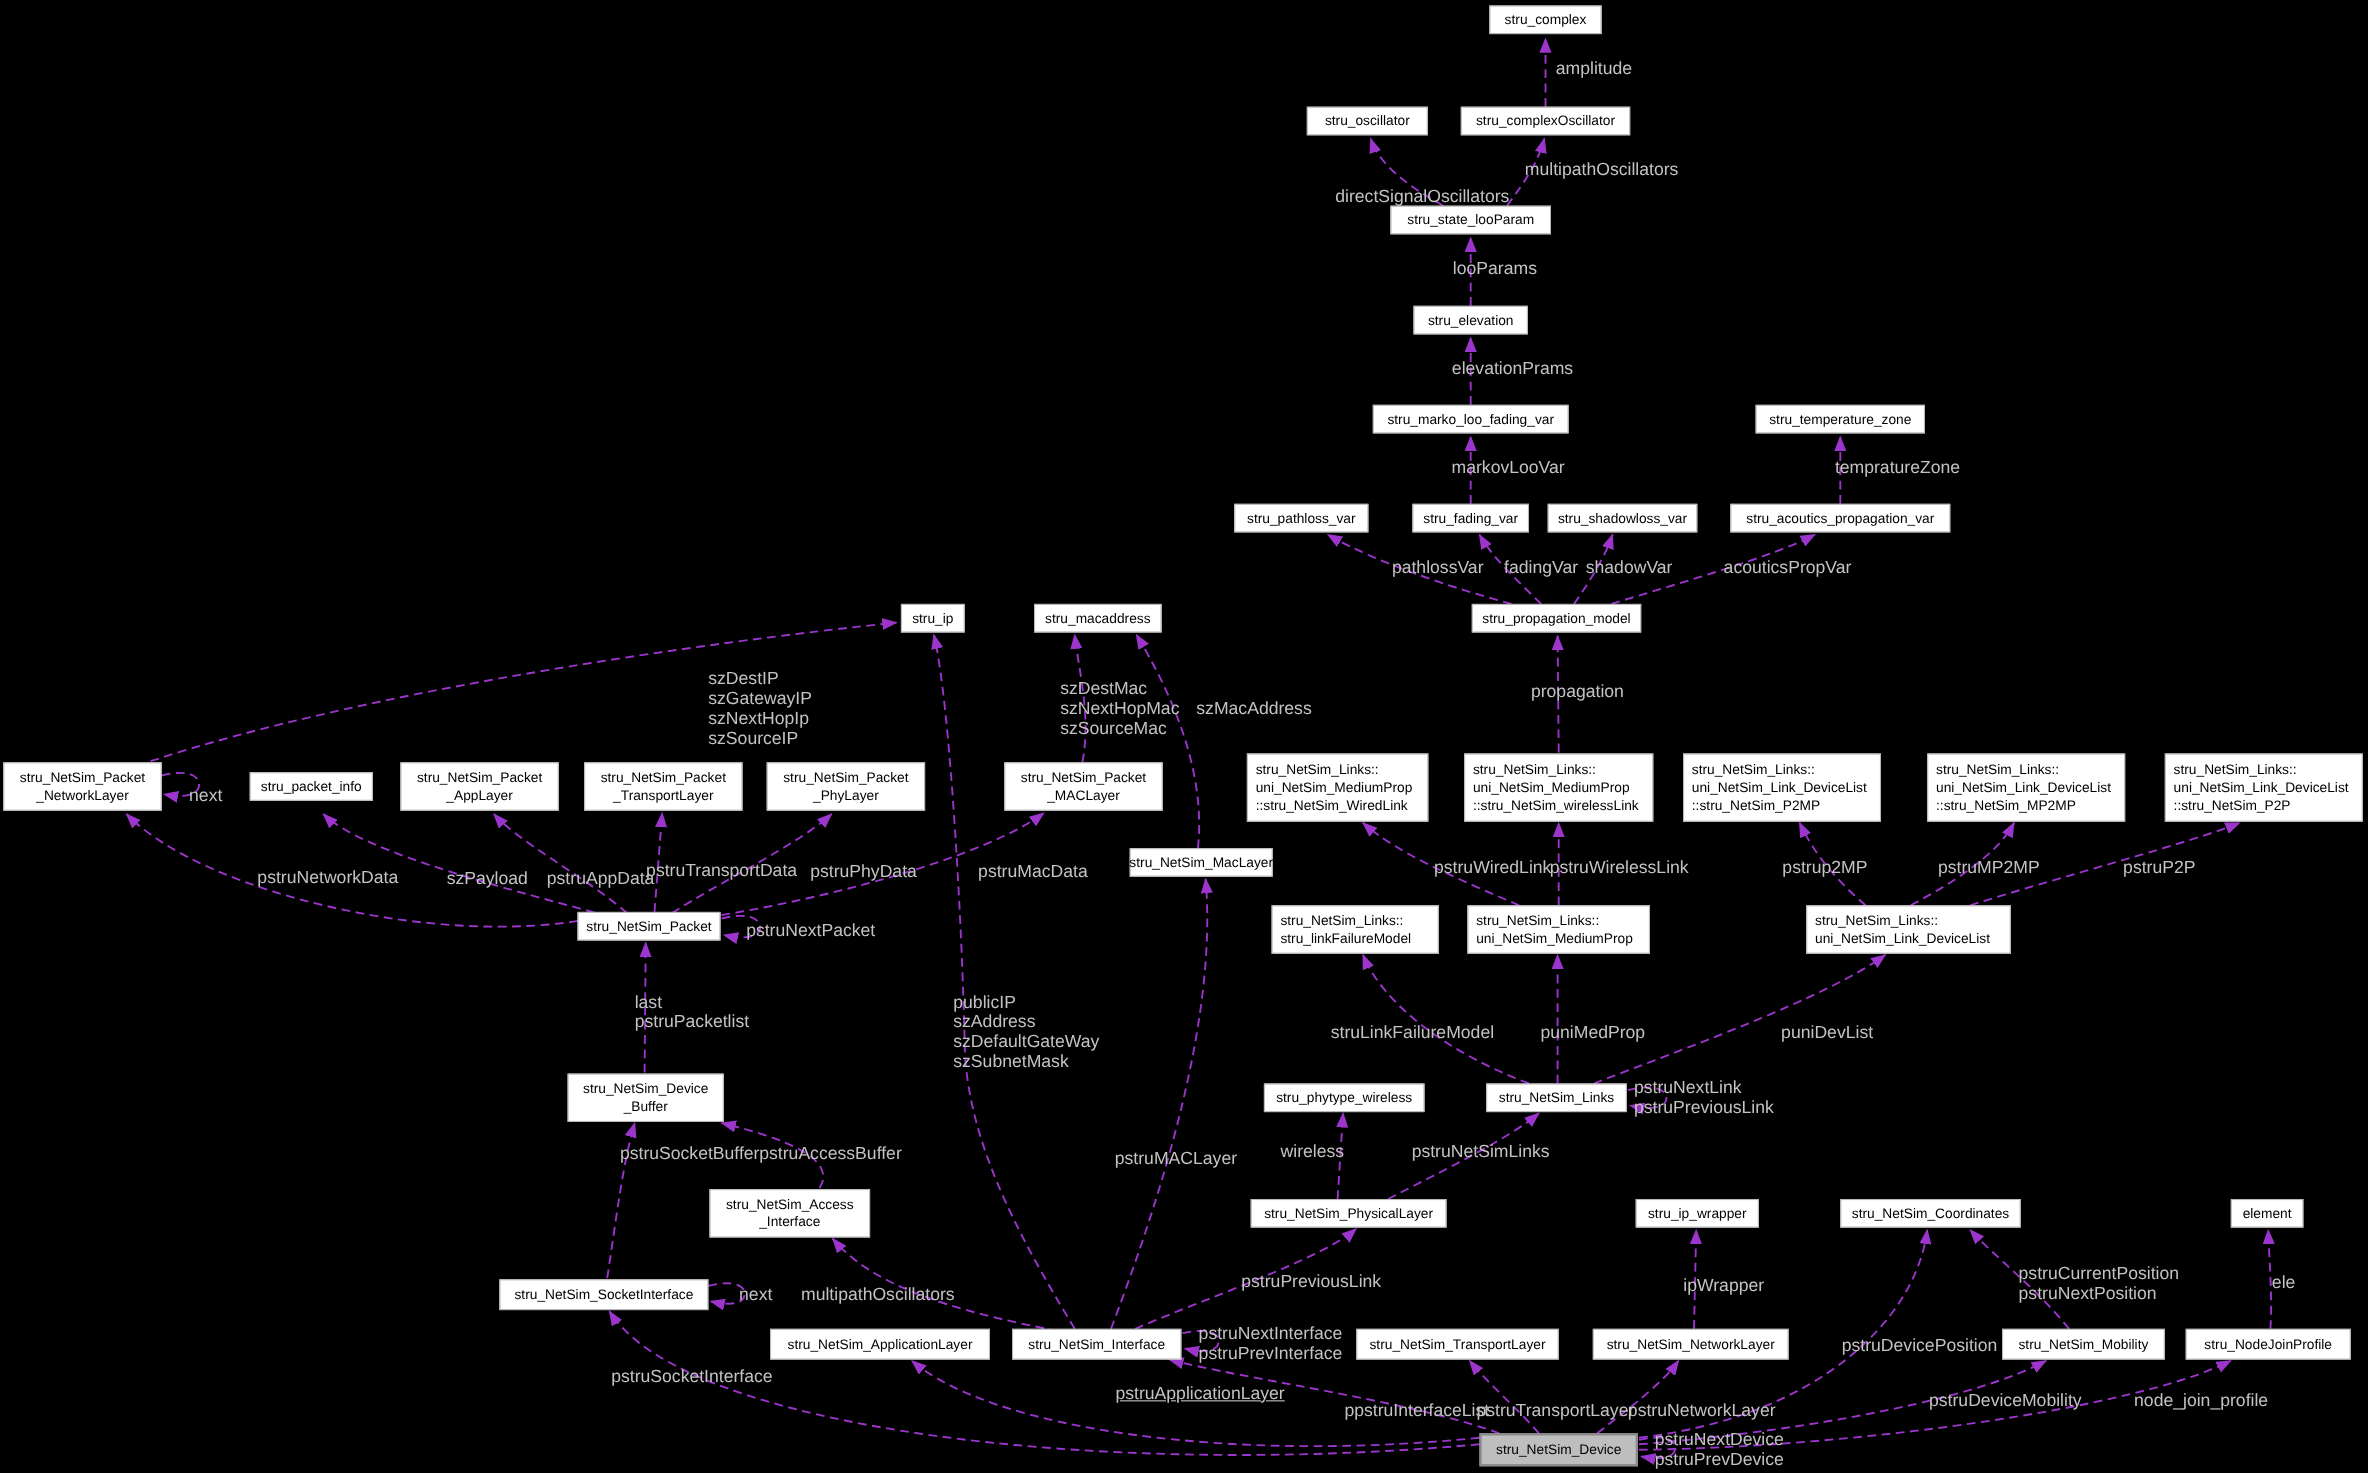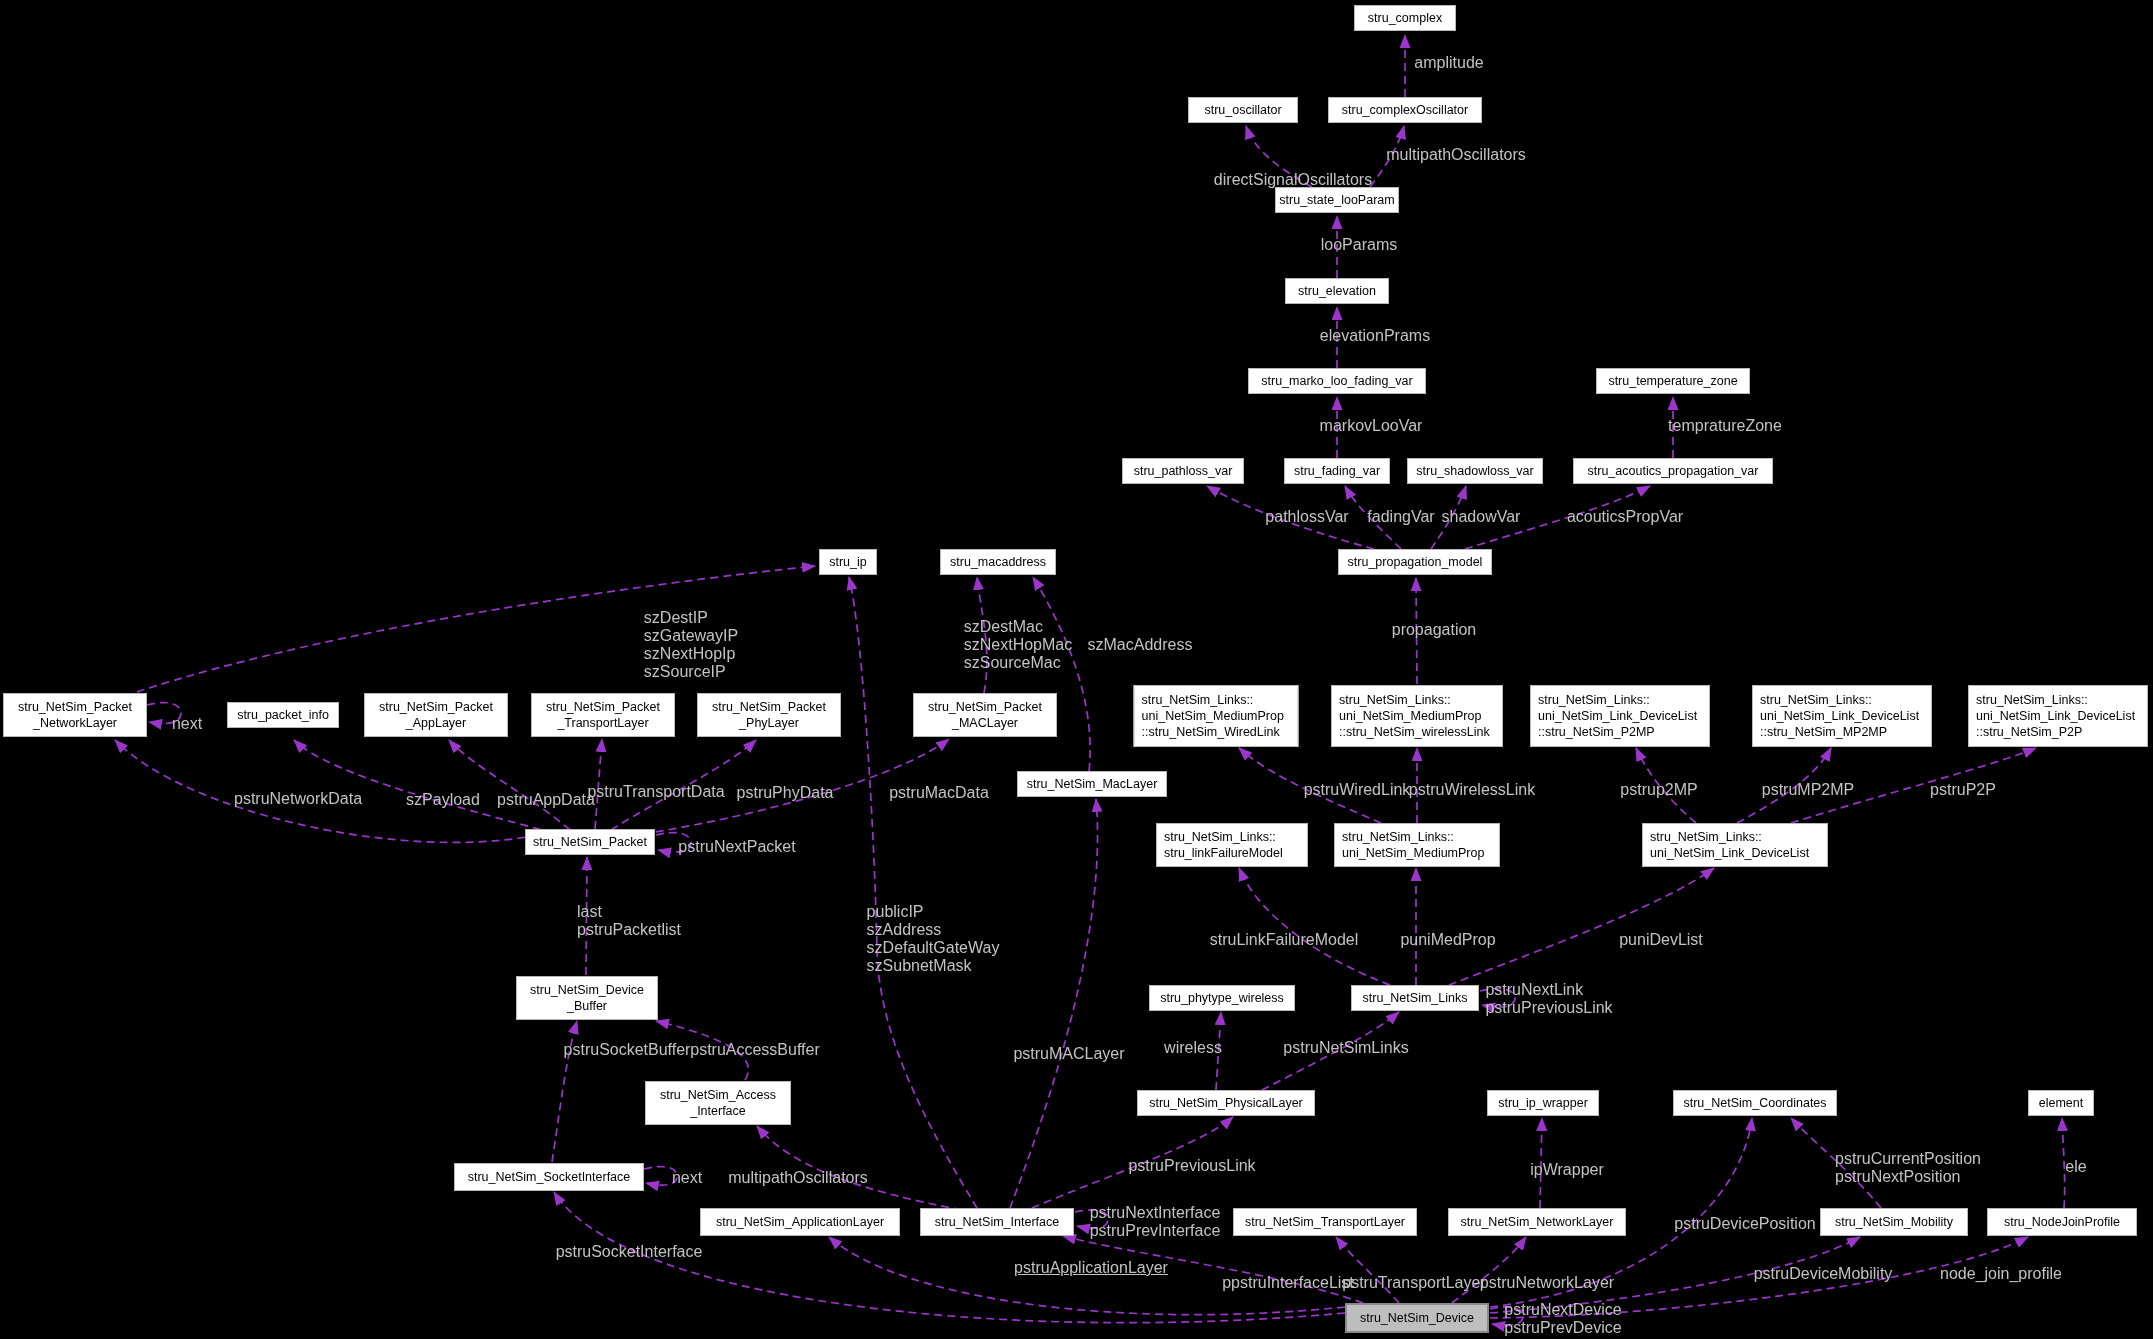--- a/index.html
+++ b/index.html
@@ -82,21 +82,21 @@
         <path d="M745,1080 C763,1052 706,1033 656,1021" class="edge" marker-end="url(#arrow)"></path>
         <path d="M962,1210 C862,1191 792,1168 757,1126" class="edge" marker-end="url(#arrow)"></path>
         <path d="M586,975 L587,857" class="edge" marker-end="url(#arrow)"></path>
         <path d="M1075,1212 C1098,1207 1108,1212 1108,1219 C1108,1227 1098,1231 1077,1226" class="edge" marker-end="url(#arrow)"></path>
         <path d="M1032,1208 C1102,1178 1202,1144 1233,1117" class="edge" marker-end="url(#arrow)"></path>
       </g>
   </svg>
 <div class="node" style="left: 1405px; top: 18px; width: 102px; height: 26px;">stru_complex</div>
     <div class="node" style="left: 1243px; top: 110px; width: 110px; height: 26px;">stru_oscillator</div>
     <div class="node" style="left: 1405px; top: 110px; width: 154px; height: 26px;">stru_complexOscillator</div>
-    <div class="node" style="left: 1337px; top: 200px; width: 124px; height: 26px;">stru_state_looParam</div>
+    <div class="node" style="left: 1337px; top: 200px; width: 146px; height: 26px;">stru_state_looParam</div>
     <div class="node" style="left: 1337px; top: 291px; width: 104px; height: 26px;">stru_elevation</div>
     <div class="node" style="left: 1337px; top: 381px; width: 178px; height: 26px;">stru_marko_loo_fading_var</div>
     <div class="node" style="left: 1673px; top: 381px; width: 154px; height: 26px;">stru_temperature_zone</div>
     <div class="node" style="left: 1183px; top: 471px; width: 122px; height: 26px;">stru_pathloss_var</div>
     <div class="node" style="left: 1337px; top: 471px; width: 106px; height: 26px;">stru_fading_var</div>
     <div class="node" style="left: 1475px; top: 471px; width: 136px; height: 26px;">stru_shadowloss_var</div>
     <div class="node" style="left: 1673px; top: 471px; width: 200px; height: 26px;">stru_acoutics_propagation_var</div>
     <div class="node" style="left: 1415px; top: 562px; width: 154px; height: 26px;">stru_propagation_model</div>
     <div class="node" style="left: 848px; top: 562px; width: 58px; height: 26px;">stru_ip</div>
     <div class="node" style="left: 998px; top: 562px; width: 116px; height: 26px;">stru_macaddress</div>
@@ -119,21 +119,21 @@
 ::stru_NetSim_wirelessLink</div>
     <div class="node left" style="left: 1620px; top: 716px; width: 180px; height: 62px;">stru_NetSim_Links::
 uni_NetSim_Link_DeviceList
 ::stru_NetSim_P2MP</div>
     <div class="node left" style="left: 1842px; top: 716px; width: 180px; height: 62px;">stru_NetSim_Links::
 uni_NetSim_Link_DeviceList
 ::stru_NetSim_MP2MP</div>
     <div class="node left" style="left: 2058px; top: 716px; width: 180px; height: 62px;">stru_NetSim_Links::
 uni_NetSim_Link_DeviceList
 ::stru_NetSim_P2P</div>
-    <div class="node" style="left: 1092px; top: 784px; width: 150px; height: 26px;">stru_NetSim_MacLayer</div>
+    <div class="node" style="left: 1092px; top: 784px; width: 130px; height: 26px;">stru_NetSim_MacLayer</div>
     <div class="node" style="left: 590px; top: 842px; width: 130px; height: 26px;">stru_NetSim_Packet</div>
     <div class="node left" style="left: 1232px; top: 845px; width: 152px; height: 44px;">stru_NetSim_Links::
 stru_linkFailureModel</div>
     <div class="node left" style="left: 1417px; top: 845px; width: 166px; height: 44px;">stru_NetSim_Links::
 uni_NetSim_MediumProp</div>
     <div class="node left" style="left: 1735px; top: 845px; width: 186px; height: 44px;">stru_NetSim_Links::
 uni_NetSim_Link_DeviceList</div>
     <div class="node" style="left: 587px; top: 998px; width: 142px; height: 44px;">stru_NetSim_Device
 _Buffer</div>
     <div class="node" style="left: 1222px; top: 998px; width: 146px; height: 26px;">stru_phytype_wireless</div>

